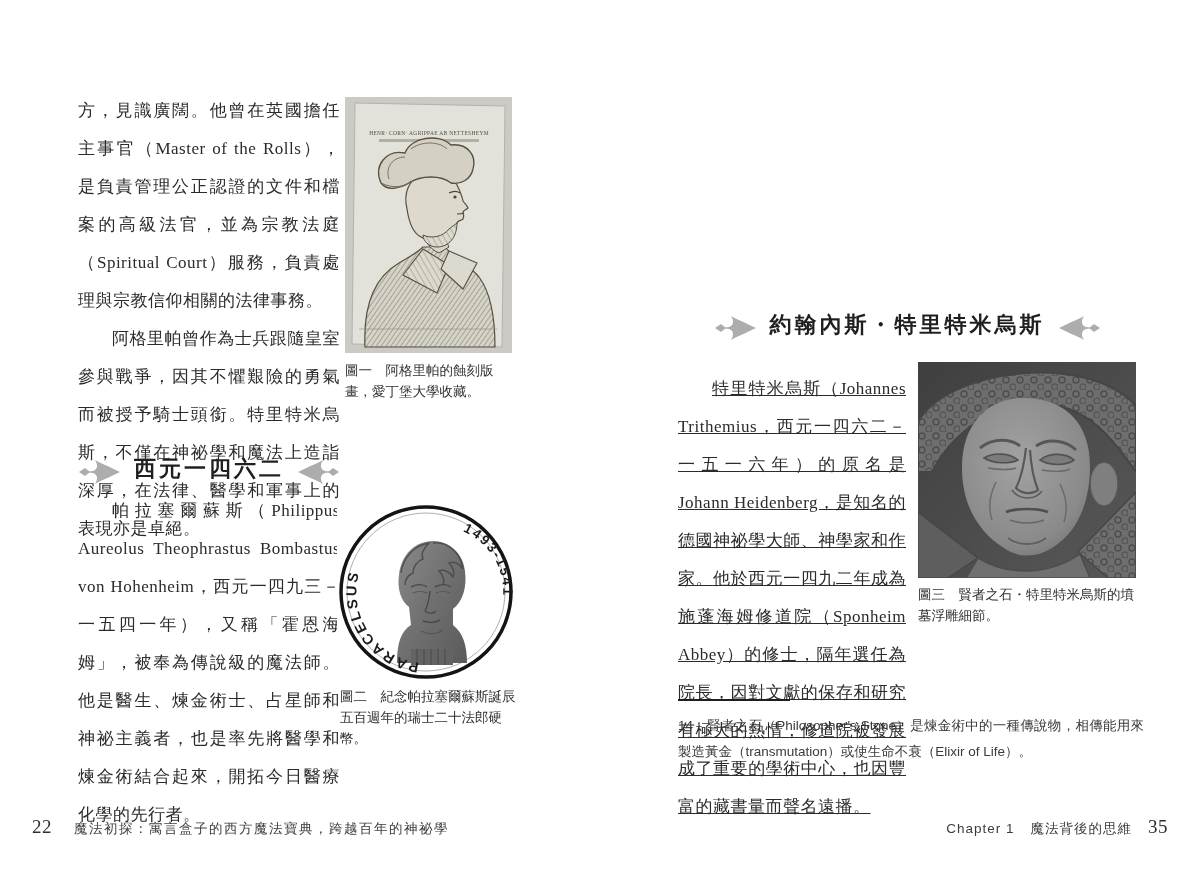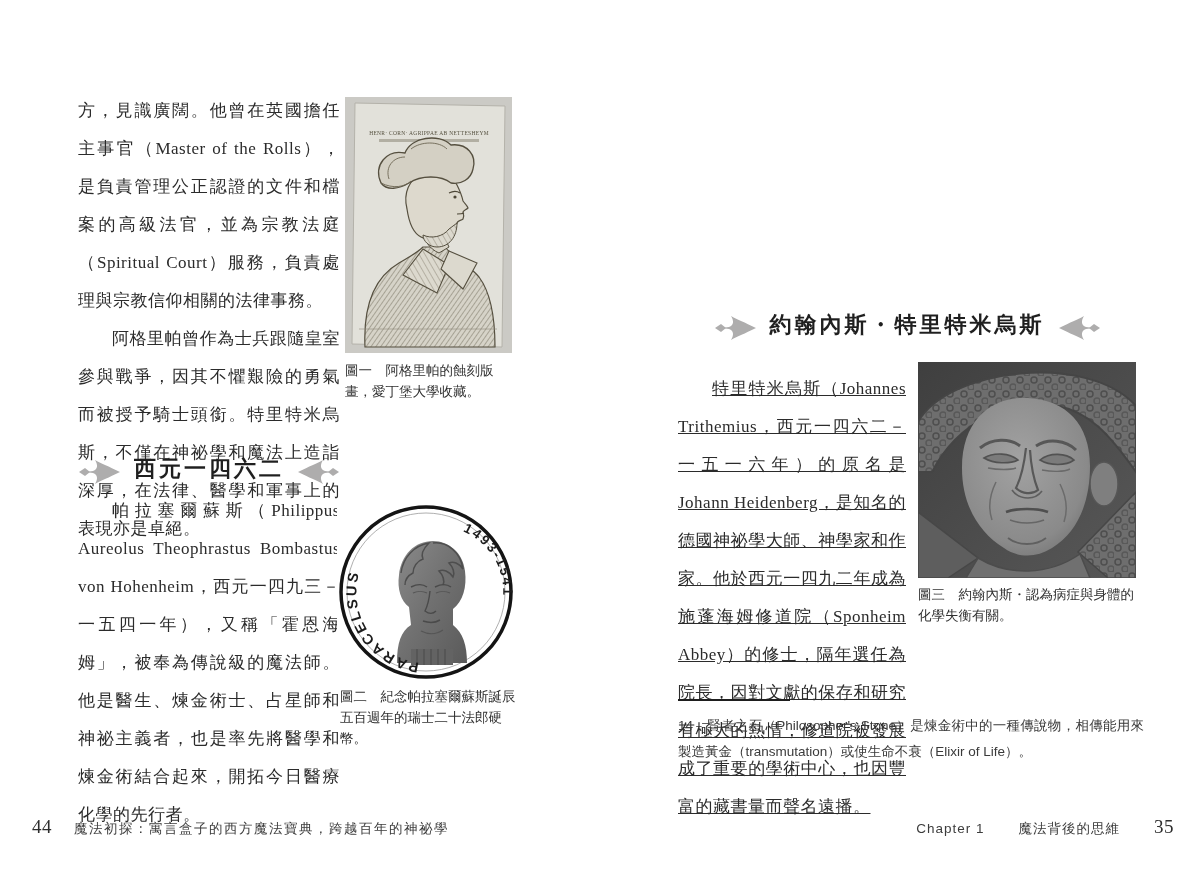--- a/index.html
+++ b/index.html
@@ -71,21 +71,21 @@
     font-family:"Liberation Sans","DejaVu Sans",sans-serif;
     font-size:13.5px;
     line-height:26px;
     color:#3a3a3a;
     text-align:justify;
   }
   .footnote-text .fn-num { margin-right:14px; }
 
   
   .footer-left { position:absolute; left:32px; top:816px; display:flex; align-items:baseline; gap:22px; }
-  .footer-right { position:absolute; right:26px; top:816px; display:flex; align-items:baseline; gap:34px; }
+  .footer-right { position:absolute; right:32px; top:816px; display:flex; align-items:baseline; gap:16px; }
   .page-num { font-size:19px; color:#2e2e2e; letter-spacing:0.5px; }
   .running-title { font-size:13.5px; color:#3c3c3c; letter-spacing:1.5px;text-align:right; }
   .chapter-label { font-size:13.5px; color:#3c3c3c; letter-spacing:1px; }
 </style>
 </head>
 <body>
 
 <div class="spread">
 
   <div class="body-block" style="left:78px; top:92px; width:262px;">
@@ -197,21 +197,21 @@
         <textPath href="#arcLeft" startOffset="4">PARACELSUS</textPath>
       </text>
       <text font-family="Liberation Sans, sans-serif" font-size="13.5" font-weight="bold" fill="#1c1c1c" letter-spacing="2">
         <textPath href="#arcRight" startOffset="6">1493-1541</textPath>
       </text>
     </svg>
   </div>
   <div class="caption" style="left:340px; top:686px; width:178px;">圖二　紀念帕拉塞爾蘇斯誕辰五百週年的瑞士二十法郎硬幣。</div>
 
   <div class="footer-left">
-    <span class="page-num">44</span>
+    <span class="page-num">22</span>
     <span class="running-title">魔法初探：寓言盒子的西方魔法寶典，跨越百年的神祕學</span>
   </div>
 
 
   <div class="section-heading" style="left:678px; top:296px; width:458px; height:44px;">
     <svg class="orn" viewBox="0 0 42 24">
       <path d="M42 12 C30 6 24 4 17 0 C20 5 20 9 15 11 C10 12 4 12 0 12 C4 12 10 12 15 13 C20 15 20 19 17 24 C24 20 30 18 42 12 Z" fill="#aeadad"></path>
       <path d="M1 12 L7 8 L12 12 L7 16 Z" fill="#aeadad"></path>
     </svg>
     <span class="hd-text">約翰內斯・特里特米烏斯</span>
@@ -269,21 +269,21 @@
       <path d="M92 158 C102 162 116 162 126 158" fill="none" stroke="#666" stroke-width="1.6"></path>
 
       <path d="M90 176 C100 184 118 184 128 176" fill="none" stroke="#606060" stroke-width="1.8"></path>
 
       <path d="M78 120 C72 132 70 146 74 158" fill="none" stroke="#6b6b6b" stroke-width="1.5"></path>
       <path d="M142 122 C148 134 150 148 146 160" fill="none" stroke="#6b6b6b" stroke-width="1.5"></path>
 
       <path d="M60 196 C90 214 130 214 162 192 L172 216 L48 216 Z" fill="#707070" stroke="#4c4c4c" stroke-width="1.5"></path>
     </svg>
   </div>
-  <div class="caption" style="left:918px; top:584px; width:220px;">圖三　約翰內斯・認為病症與身體的化學失衡有關。</div>
+  <div class="caption" style="left:918px; top:584px; width:220px;">圖三　賢者之石・特里特米烏斯的墳墓浮雕細節。</div>
 
   <div class="footnote" style="left:678px; top:699px;">
     <div class="footnote-rule"></div>
     <div class="footnote-text"><span class="fn-num">14</span><span>賢者之石（Philosopher's Stone）是煉金術中的一種傳說物，相傳能用來製造黃金（transmutation）或使生命不衰（Elixir of Life）。</span></div>
   </div>
 
   <div class="footer-right">
     <span class="chapter-label" style="font-family:'Liberation Sans','DejaVu Sans',sans-serif;">Chapter 1</span>
     <span class="chapter-label">魔法背後的思維</span>
     <span class="page-num">35</span>

